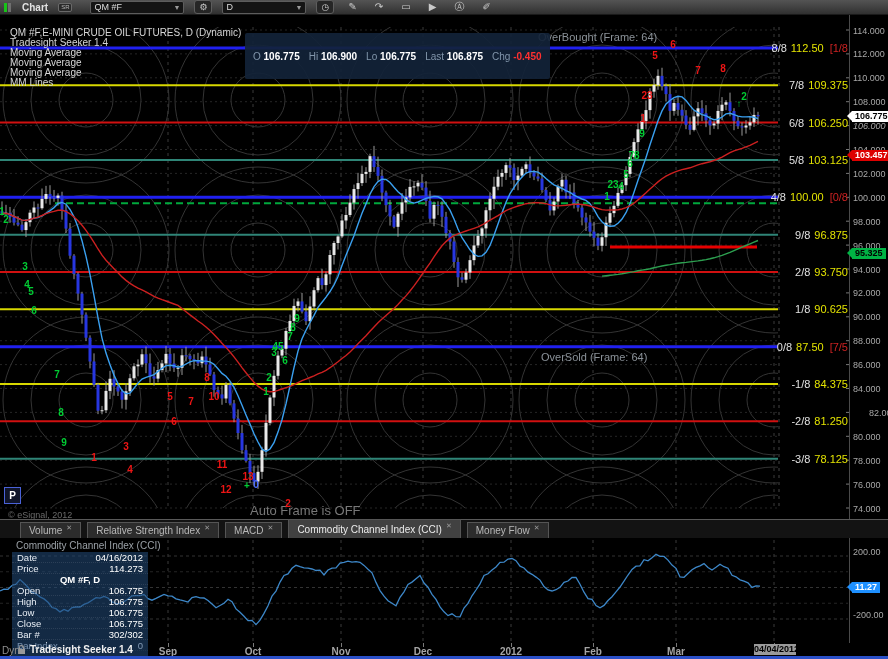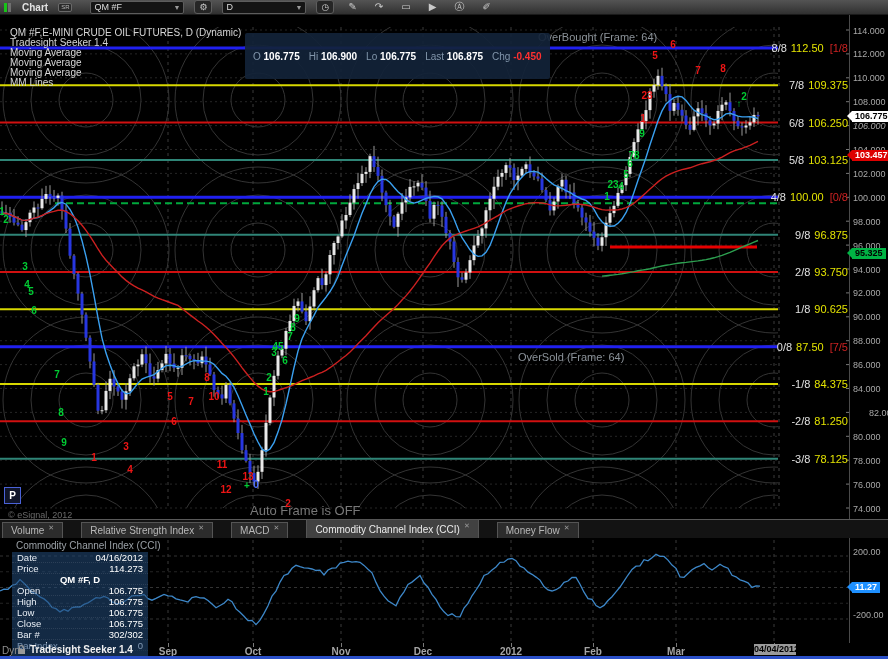--- a/index.html
+++ b/index.html
@@ -46,21 +46,21 @@
   
   .anno{position:absolute;font-size:10px;font-weight:bold;z-index:6;transform:translate(-50%,-50%);white-space:nowrap;}
   .anno.g{color:#00cc33;} .anno.r{color:#ee1515;} .anno.b{color:#4d6cff;}
 
   
   #pbtn{position:absolute;left:4px;top:487px;width:15px;height:15px;background:#10152a;border:1px solid #4a62d8;
     color:#fff;font-size:10px;font-weight:bold;text-align:center;line-height:15px;z-index:7;}
 
   
   #tabbar{position:absolute;left:0;top:519px;width:888px;height:19px;background:#131313;
-    border-top:1px solid #595959;display:flex;align-items:flex-end;gap:18px;padding-left:2px;
+    border-top:1px solid #595959;display:flex;align-items:flex-end;gap:6px;padding-left:20px;
     box-sizing:border-box;z-index:10;}
   .tab{height:15px;background:#2c2c2c;border:1px solid #555;border-bottom:none;color:#b8b8b8;
     font-size:10px;display:flex;align-items:center;gap:4px;padding:0 8px;white-space:nowrap;}
   .tab .x{font-size:7px;color:#999;position:relative;top:-3px;}
   .tab.active{height:18px;background:#414141;color:#ececec;}
 
   
   #cci-title{position:absolute;left:16px;top:540px;font-size:10px;color:#9aa0a6;z-index:11;}
   #datawin{position:absolute;left:12px;top:552px;width:136px;height:91px;background:rgba(32,72,118,.58);
     z-index:12;font-size:9.5px;color:#e8eef5;}
@@ -676,21 +676,21 @@
 
   <div id="quotebar" data-name="quote-bar">
       <span data-name="quote-field"><span class="ql">O</span> <span class="qv">106.775</span></span>
       <span data-name="quote-field"><span class="ql">Hi</span> <span class="qv">106.900</span></span>
       <span data-name="quote-field"><span class="ql">Lo</span> <span class="qv">106.775</span></span>
       <span data-name="quote-field"><span class="ql">Last</span> <span class="qv">106.875</span></span>
       <span data-name="quote-field"><span class="ql">Chg</span> <span class="qv neg">-0.450</span></span>
     </div>
 
   <div class="abs graytext" style="left:538px;top:31px" data-name="overbought-label">OverBought (Frame: 64)</div>
-  <div class="abs graytext" style="left:518px;top:351px" data-name="oversold-label">OverSold (Frame: 64)</div>
+  <div class="abs graytext" style="left:541px;top:351px" data-name="oversold-label">OverSold (Frame: 64)</div>
   <div class="abs graytext" style="left:250px;top:503px;font-size:13px;color:#787878" data-name="autoframe-label">Auto Frame is OFF</div>
   <div class="abs" style="left:8px;top:510px;font-size:9px;color:#6a6a6a;z-index:6" data-name="copyright-label">© eSignal, 2012</div>
   <div id="pbtn" data-name="p-button">P</div>
 
   <div id="axis-border" data-name="axis-divider"></div>
   <div id="yticks" data-name="price-axis">
       <div class="ytick" data-name="price-axis-tick" style="top: 25.5px;">114.000</div>
       <div class="ytick" data-name="price-axis-tick" style="top: 49.4px;">112.000</div>
       <div class="ytick" data-name="price-axis-tick" style="top: 73.3px;">110.000</div>
       <div class="ytick" data-name="price-axis-tick" style="top: 97.2px;">108.000</div>

